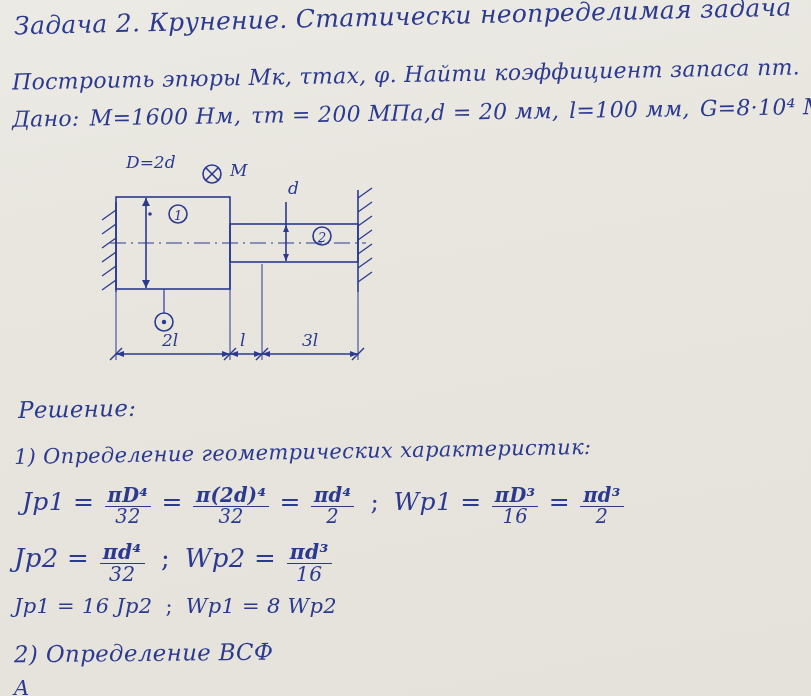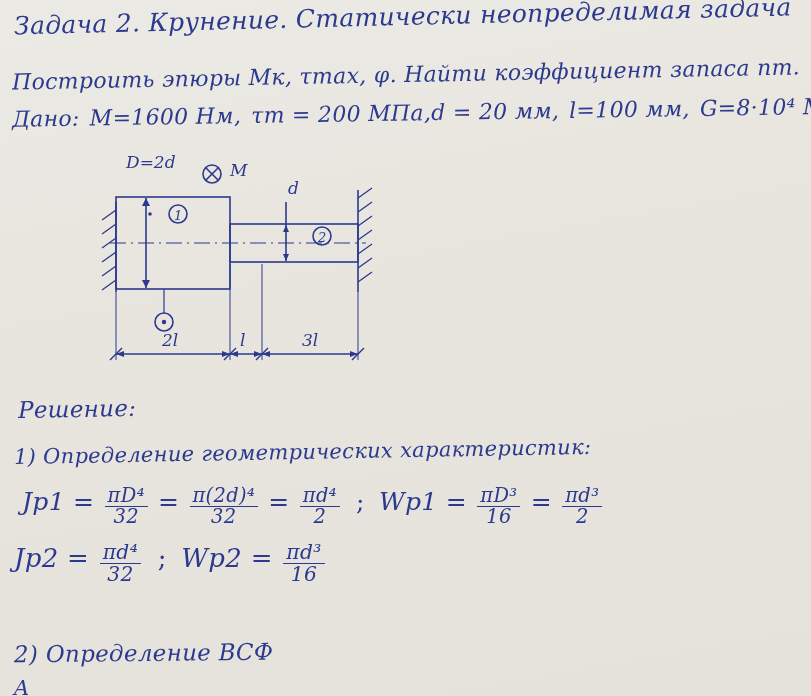--- a/index.html
+++ b/index.html
@@ -55,21 +55,21 @@
   #s6 { left: 14px; top: 676px; font-size: 21px; }
 
   
   .frac {
     display: inline-block;
     vertical-align: -0.55em;
     text-align: center;
     line-height: 1.05;
     margin: 0 2px;
   }
-  .frac .num { display: block; font-size: 0.78em; padding: 0 3px; }
+  .frac .num { display: block; font-size: 0.78em; padding: 0 3px; font-weight: bold; }
   .frac .den { display: block; font-size: 0.78em; border-top: 1.6px solid #2b3a8f; padding: 0 3px; }
   .sep { display: inline-block; width: 10px; }
   .semi { padding: 0 6px; font-style: normal; }
 
   
   .circnum {
     font-family: "DejaVu Serif", serif;
     font-style: italic;
     fill: #2b3a8f;
   }
@@ -223,17 +223,22 @@
       <span class="den">32</span>
     </span>
     <span class="semi">;</span>
     <span>Wр2 =</span>
     <span class="frac">
       <span class="num">πd³</span>
       <span class="den">16</span>
     </span>
   </div>
 
+  <div class="ink line" id="s4">
+    <span>Jр1 = 16 Jр2</span>
+    <span class="semi">;</span>
+    <span>Wр1 = 8 Wр2</span>
+  </div>
 
   <div class="ink line" id="s5">2) Определение ВСФ</div>
   <div class="ink line" id="s6">A</div>
 
 </div>
 
 </body></html>

